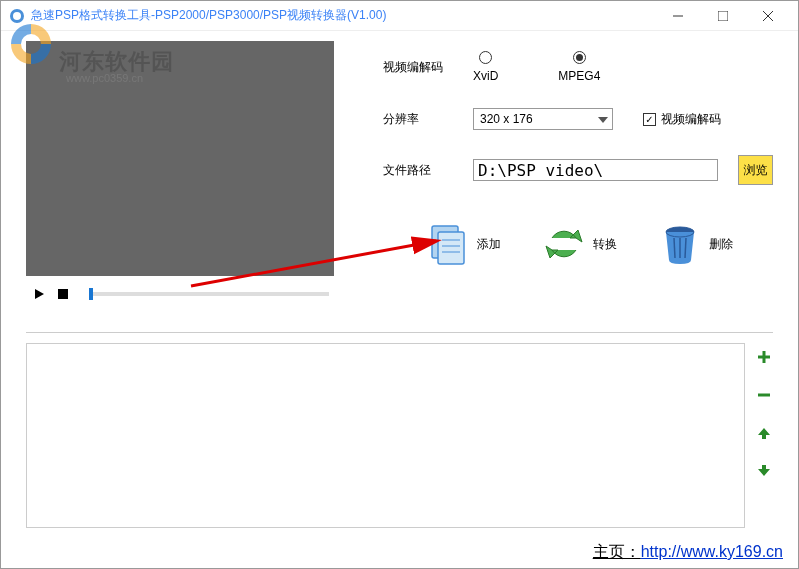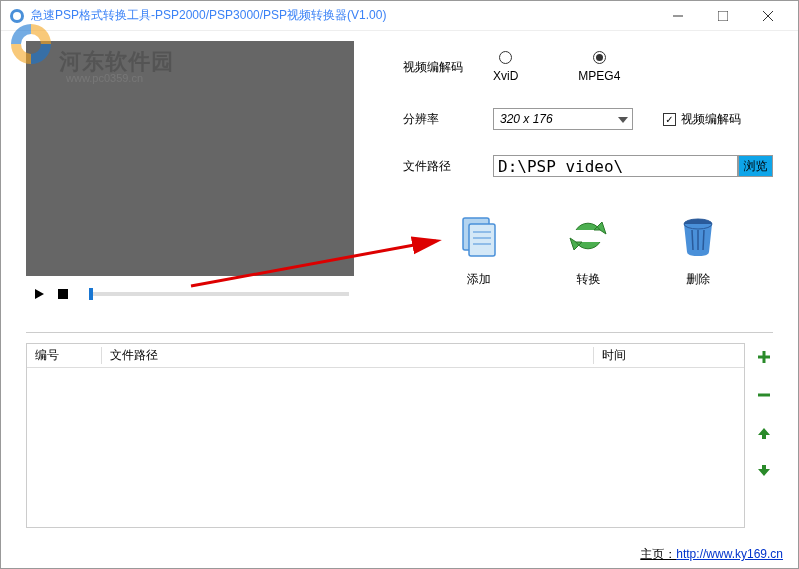--- a/index.html
+++ b/index.html
@@ -26,47 +26,47 @@
     .progress-bar { flex: 1; height: 4px; background: #ddd; position: relative; margin-left: 10px; }
     .progress-handle { position: absolute; left: 0; top: -4px; width: 4px; height: 12px; background: #1976d2; }
     
     .settings-area { flex: 1; padding: 10px 0 0 15px; }
     .setting-row { display: flex; align-items: center; margin-bottom: 25px; }
     .setting-label { width: 70px; margin-left: 19px; }
     .radio-group { display: flex; gap: 60px; margin-left: 20px; }
     .radio-item { display: flex; align-items: center; gap: 5px; flex-direction: column; }
     .radio-circle { width: 13px; height: 13px; border: 1px solid #333; border-radius: 50%; display: inline-flex; align-items: center; justify-content: center; }
     .radio-dot { width: 7px; height: 7px; background: #333; border-radius: 50%; }
-    .select-box { width: 140px; height: 22px; border: 1px solid #999; background: #fff; display: flex; align-items: center; padding: 0 6px; margin-left: 20px; position: relative; font-style: italic; }
+    .select-box { width: 140px; height: 22px; border: 1px solid #999; background: #fff; display: flex; align-items: center; padding: 0 6px; margin-left: 20px; position: relative; }
     .select-arrow { position: absolute; right: 4px; }
     .checkbox-item { display: flex; align-items: center; gap: 5px; margin-left: 30px; }
     .checkbox-box { width: 13px; height: 13px; border: 1px solid #333; display: inline-flex; align-items: center; justify-content: center; font-size: 10px; }
     .output-input { width: 245px; height: 22px; border: 1px solid #999; padding: 0 4px; margin-left: 20px; font-family: monospace; font-size: 16px; }
-    .browse-btn { width: 35px; height: 22px; margin-left: 0; background: #0ea5e9; border: 1px solid #999; cursor: pointer; font-size: 12px; }
+    .browse-btn { width: 35px; height: 30px; margin-left: 20px; background: #fde047; border: 1px solid #999; cursor: pointer; font-size: 12px; }
     
     .action-buttons { display: flex; justify-content: space-around; padding: 10px 20px 0 40px; }
-    .action-btn { display: flex; flex-direction: column; align-items: center; gap: 11px; cursor: pointer; }
+    .action-btn { display: flex; flex-direction: row; align-items: center; gap: 5px; cursor: pointer; }
     .action-icon { width: 48px; height: 48px; display: flex; align-items: center; justify-content: center; }
     
     .arrow-annotation { position: absolute; top: 95px; left: 180px; pointer-events: none; z-index: 50; }
     
     .hr-line { border: none; border-top: 1px solid #ccc; margin: 15px 0 10px; }
     
     .bottom-section { display: flex; gap: 10px; flex: 1; }
     .file-list { flex: 1; border: 1px solid #ccc; background: #fff; }
     .list-header { display: flex; border-bottom: 1px solid #ddd; height: 24px; align-items: center; font-size: 12px; }
     .col-num { width: 75px; padding-left: 8px; border-right: 1px solid #ddd; }
     .col-path { flex: 1; padding-left: 8px; border-right: 1px solid #ddd; }
     .col-time { width: 150px; padding-left: 8px; }
     .list-body { height: 155px; }
     
     .list-controls { display: flex; flex-direction: column; gap: 20px; padding-top: 5px; }
     .list-ctrl-btn { width: 18px; height: 18px; display: flex; align-items: center; justify-content: center; cursor: pointer; color: #2a8a2a; font-size: 16px; font-weight: bold; }
     
-    .footer { position: absolute; bottom: 5px; right: 15px; font-size: 12px; text-decoration: underline; }
+    .footer { position: absolute; bottom: 5px; right: 15px; font-size: 16px; text-decoration: underline; }
     .footer a { color: #0033cc; text-decoration: underline; }
   </style>
 </head>
 <body>
 
 <div class="titlebar">
   <svg class="titlebar-icon" viewBox="0 0 16 16">
       <circle cx="8" cy="8" r="7" fill="#4a90d9"></circle>
       <circle cx="8" cy="8" r="4" fill="#fff"></circle>
     </svg>
@@ -207,25 +207,20 @@
           <span>删除</span>
         </div>
       </div>
     </div>
   </div>
 
   <hr class="hr-line">
 
   <div class="bottom-section">
     <div class="file-list">
-      <div class="list-header">
-        <div class="col-num">编号</div>
-        <div class="col-path">文件路径</div>
-        <div class="col-time">时间</div>
-      </div>
       <div class="list-body"></div>
     </div>
     <div class="list-controls">
       <div class="list-ctrl-btn">
         <svg width="14" height="14" viewBox="0 0 14 14">
             <line x1="7" y1="1" x2="7" y2="13" stroke="#2a8a2a" stroke-width="3"></line>
             <line x1="1" y1="7" x2="13" y2="7" stroke="#2a8a2a" stroke-width="3"></line>
           </svg>
       </div>
       <div class="list-ctrl-btn">

